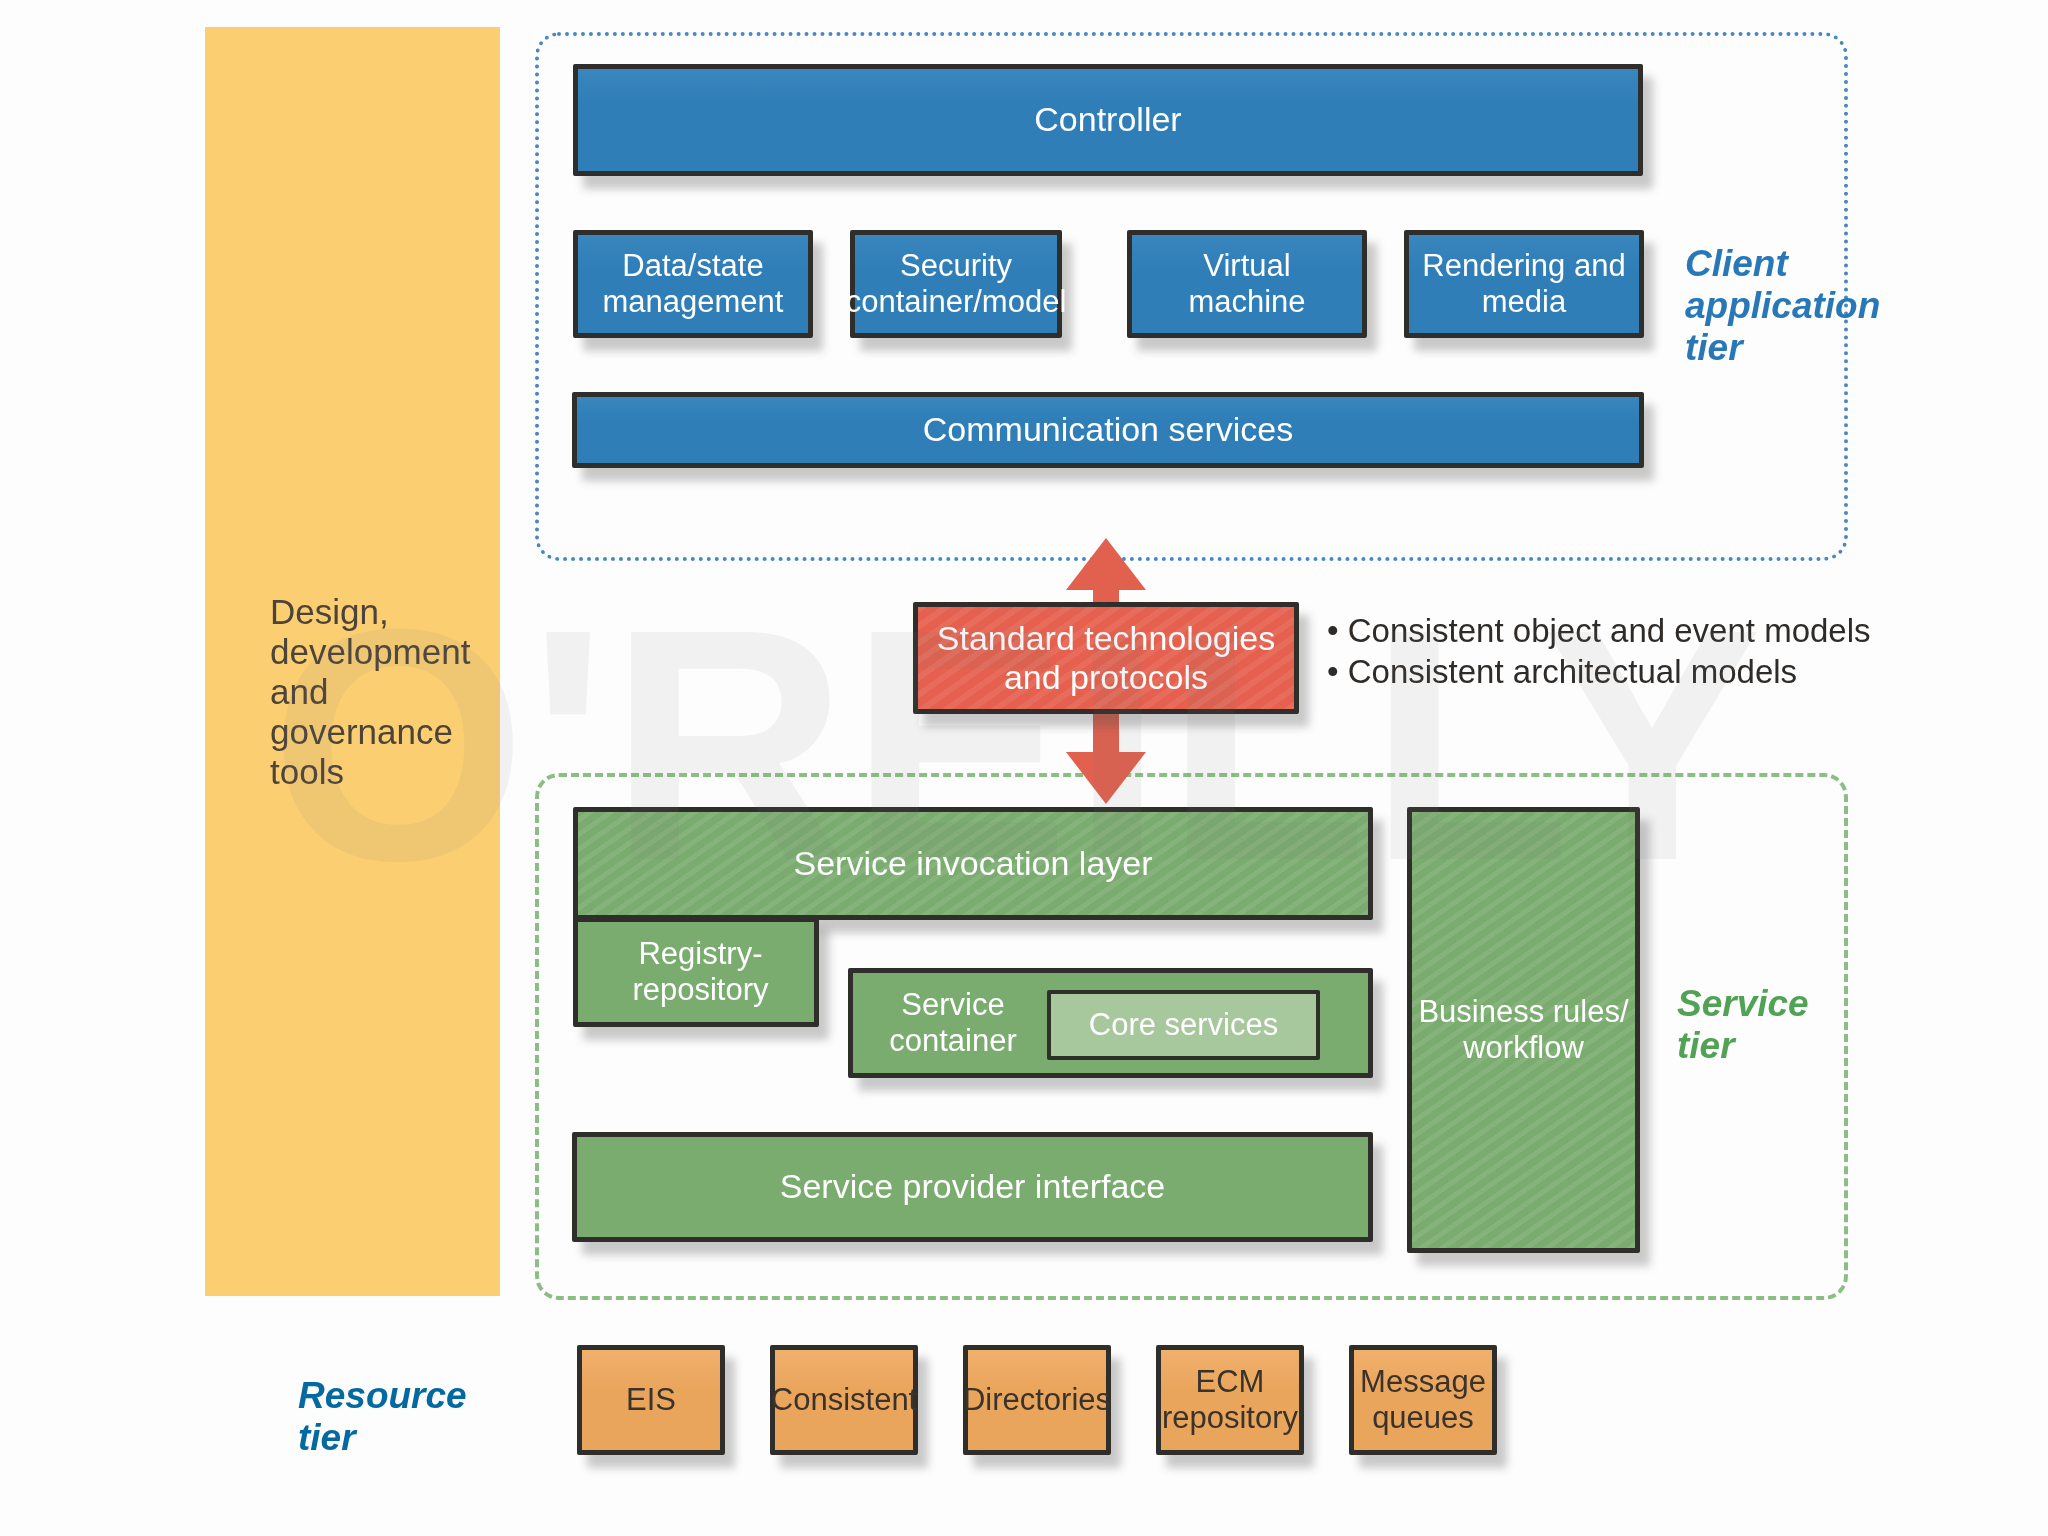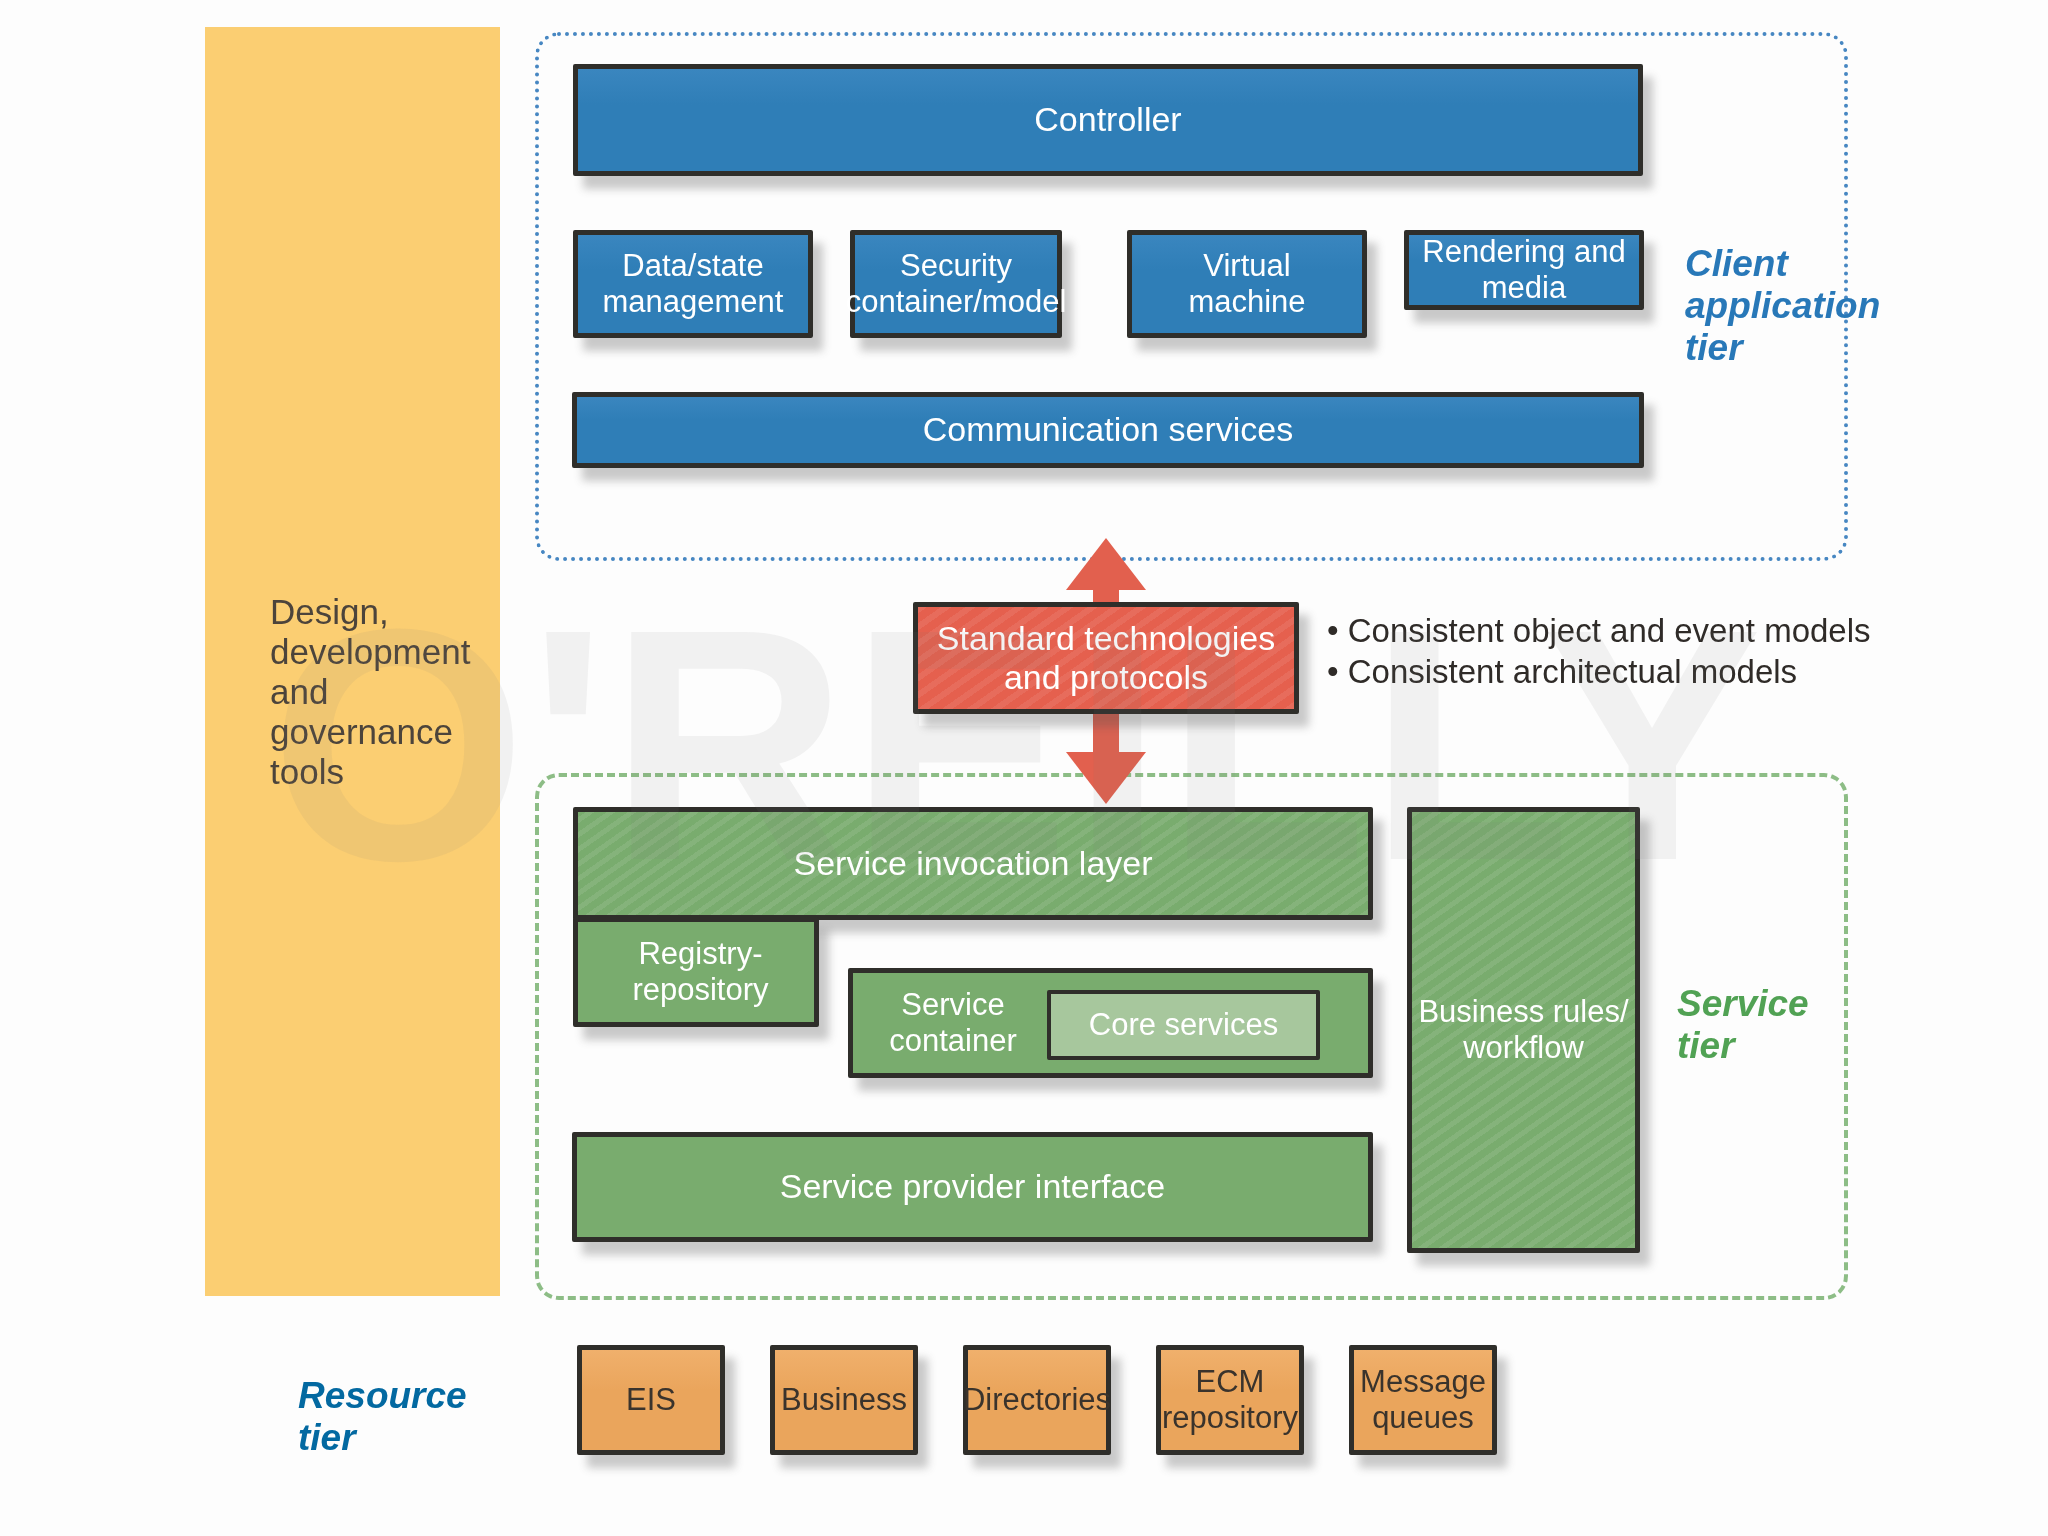--- a/index.html
+++ b/index.html
@@ -73,21 +73,21 @@
 management</span>
   </div>
   <div class="box blue" style="left:850px;top:230px;width:212px;height:108px;">
     <span class="lbl fs-md">Security
 container/model</span>
   </div>
   <div class="box blue" style="left:1127px;top:230px;width:240px;height:108px;">
     <span class="lbl fs-md">Virtual
 machine</span>
   </div>
-  <div class="box blue" style="left:1404px;top:230px;width:240px;height:80px;">
+  <div class="box blue" style="left:1404px;top:230px;width:240px;height:108px;">
     <span class="lbl fs-md">Rendering and
 media</span>
   </div>
   <div class="box blue" style="left:572px;top:392px;width:1072px;height:76px;">
     <span class="lbl fs-lg">Communication services</span>
   </div>
 
   <div class="box red" style="left:913px;top:602px;width:386px;height:112px;">
     <span class="lbl fs-lg">Standard technologies
 and protocols</span>
@@ -116,21 +116,21 @@
 workflow</span>
   </div>
   <div class="box green" style="left:572px;top:1132px;width:801px;height:110px;">
     <span class="lbl fs-lg">Service provider interface</span>
   </div>
 
   <div class="box orange" style="left:577px;top:1345px;width:148px;height:110px;">
     <span class="lbl fs-md">EIS</span>
   </div>
   <div class="box orange" style="left:770px;top:1345px;width:148px;height:110px;">
-    <span class="lbl fs-md">Business</span>
+    <span class="lbl fs-md">Consistent</span>
   </div>
   <div class="box orange" style="left:963px;top:1345px;width:148px;height:110px;">
     <span class="lbl fs-md">Directories</span>
   </div>
   <div class="box orange" style="left:1156px;top:1345px;width:148px;height:110px;">
     <span class="lbl fs-md">ECM
 repository</span>
   </div>
   <div class="box orange" style="left:1349px;top:1345px;width:148px;height:110px;">
     <span class="lbl fs-md">Message

